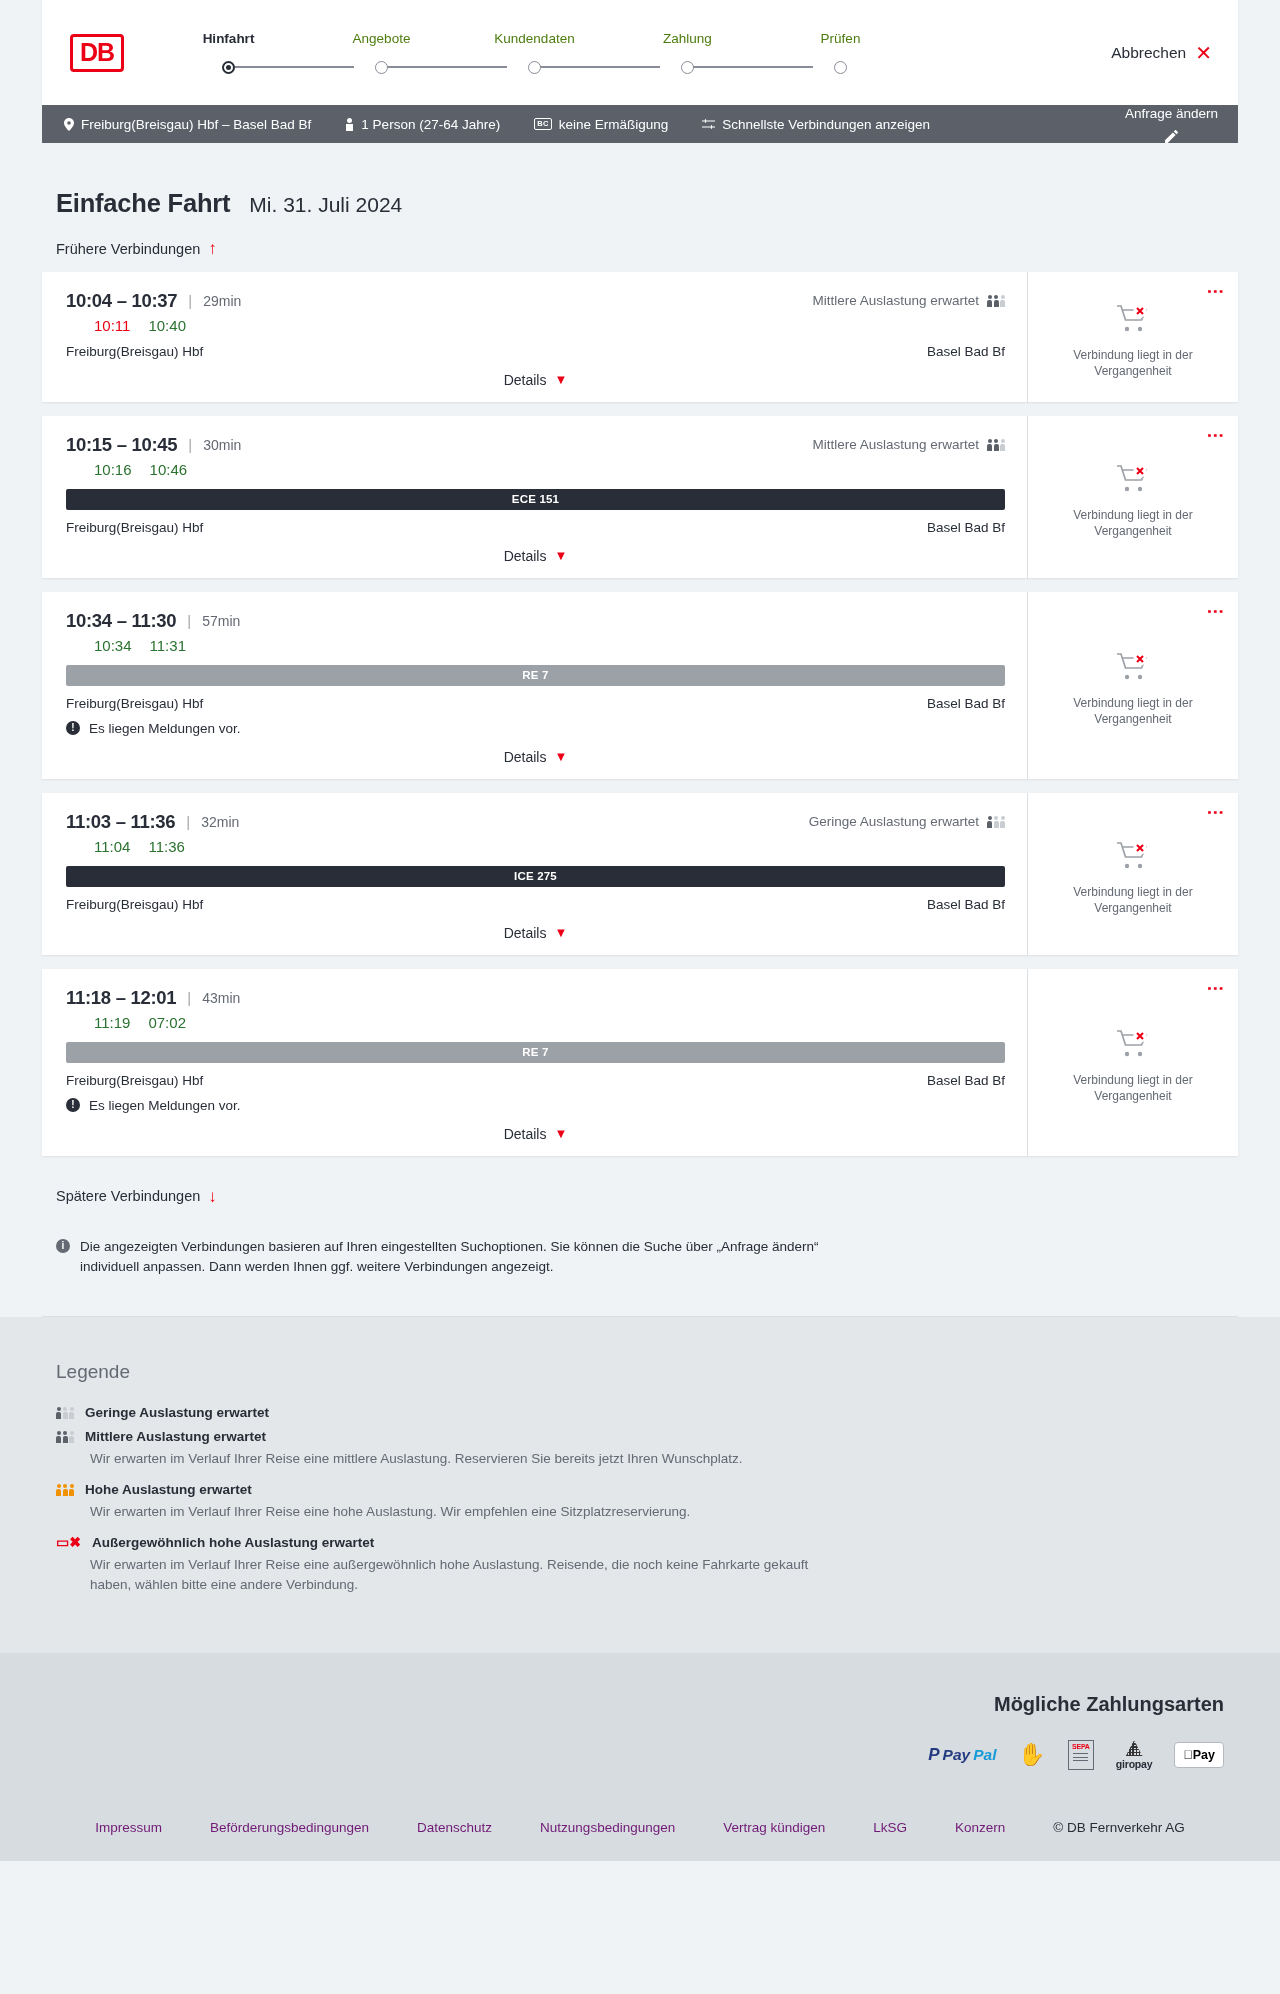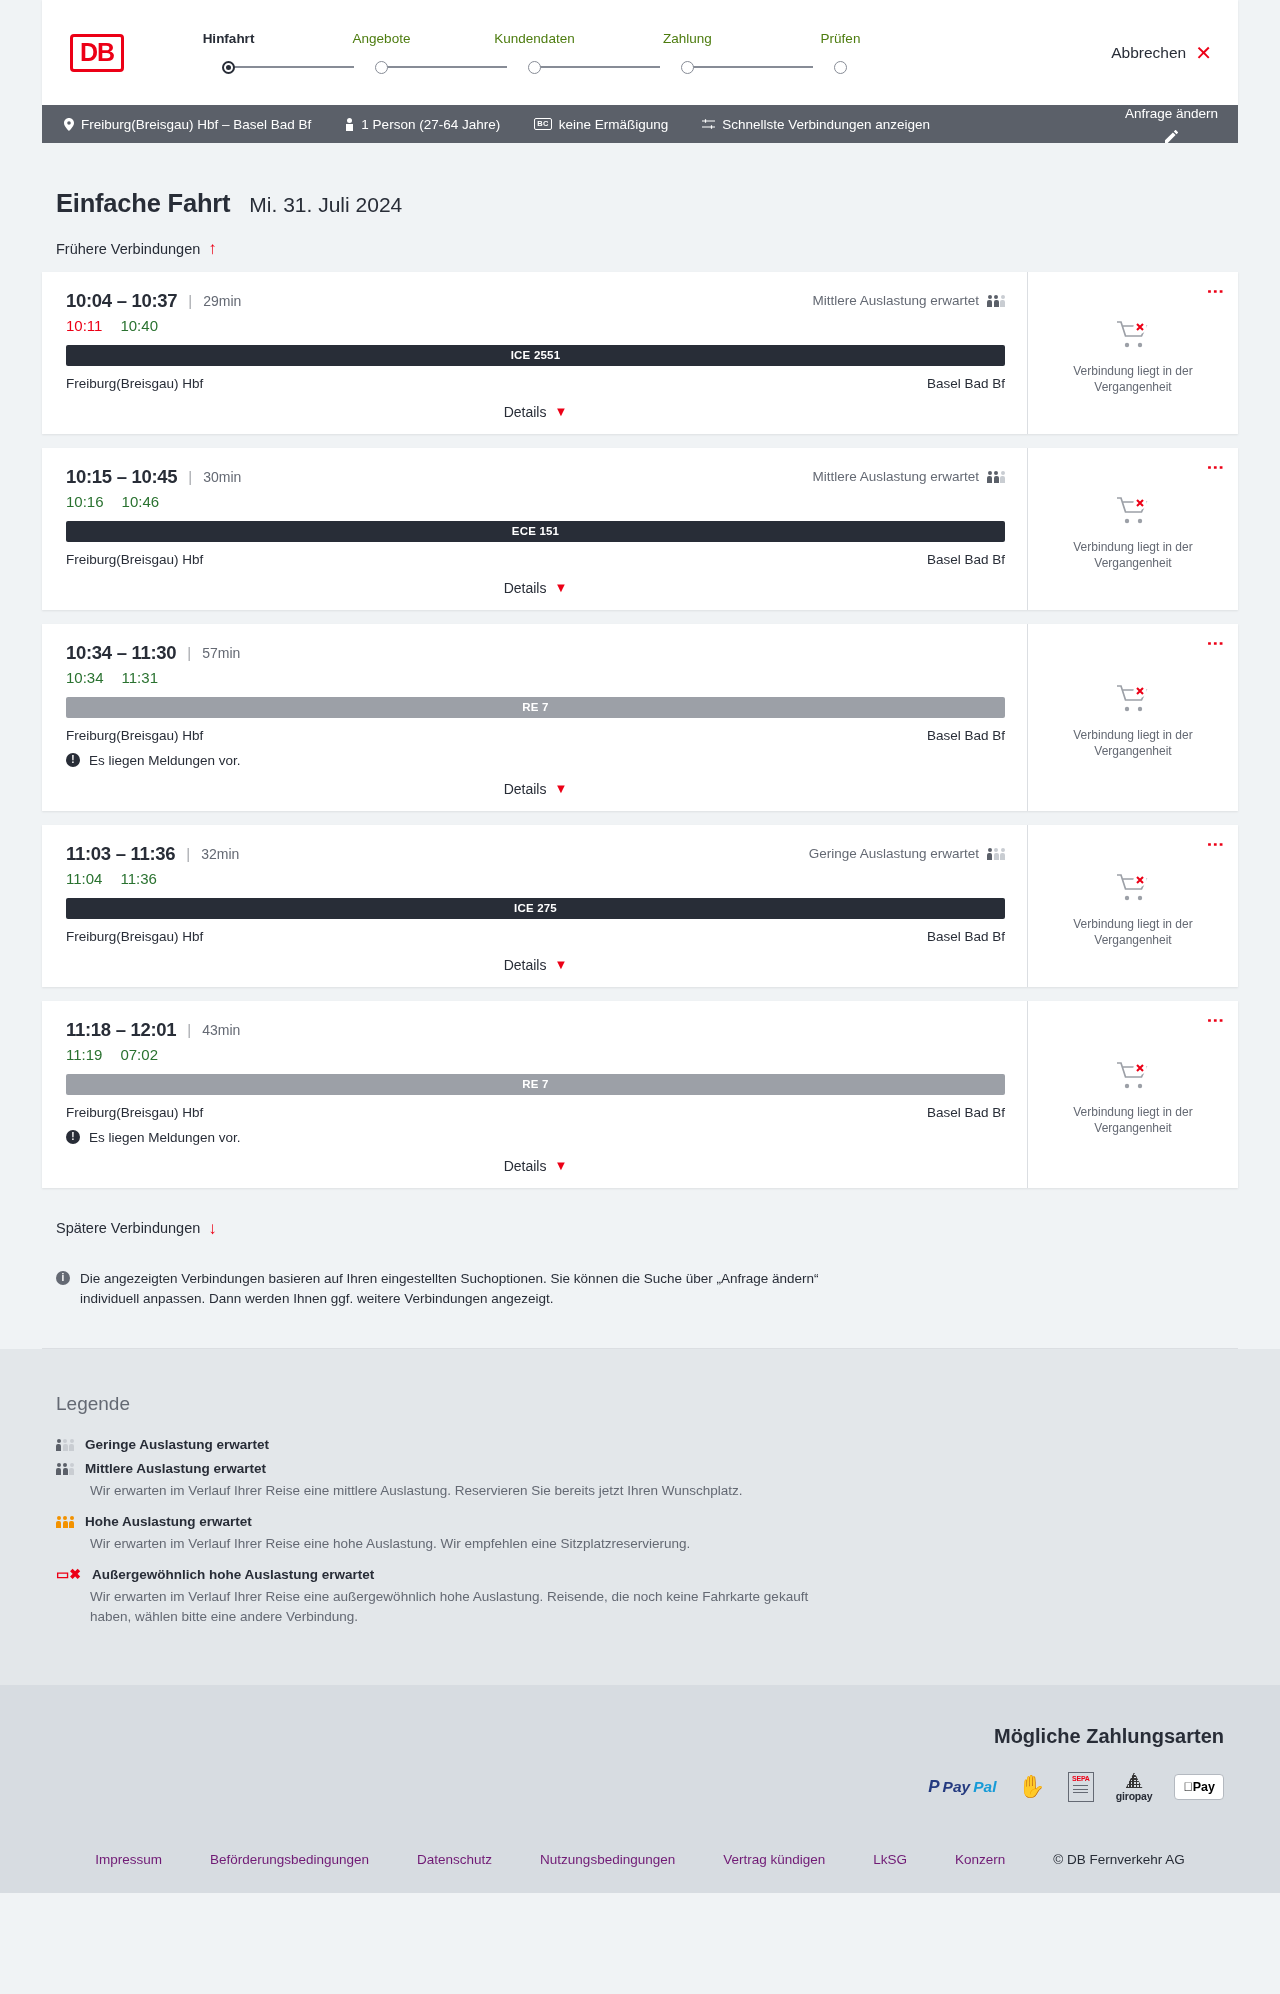--- a/index.html
+++ b/index.html
@@ -114,21 +114,21 @@
   .cart-msg { font-size: 12px; color: #646973; line-height: 1.33; margin-top: 10px; max-width: 140px; }
 
   .time-row { display: flex; align-items: center; }
   .time-main { font-size: 18.5px; font-weight: 800; letter-spacing: -.3px; }
   .time-sep { color: #a6a9ae; margin: 0 11px; font-size: 15px; }
   .time-dur { font-size: 14px; color: #646973; }
   .occupancy {
     margin-left: auto; font-size: 13.5px; color: #646973;
     display: flex; align-items: center; gap: 8px;
   }
-  .realtime { margin-top: 5px; font-size: 15px; display: flex; gap: 18px; }
+  .realtime { margin-top: 5px; font-size: 15px; display: flex; gap: 18px; margin-left: 28px; }
   .rt-green { color: #2a7230; }
   .rt-red { color: #ec0016; }
 
   .train-badge {
     margin-top: 11px; height: 21px; border-radius: 2px;
     display: flex; align-items: center; justify-content: center;
     color: #fff; font-size: 11.5px; font-weight: 700; letter-spacing: .2px;
   }
   .badge-ice { background: #282d37; }
   .badge-re { background: #9ca0a7; }
@@ -336,21 +336,20 @@
                     <i style="background:#c9cdd2"></i>
                     <b style="background:#c9cdd2"></b>
                   </span>
                 </span>
               </div>
       </div>
       <div class="realtime">
         <span class="rt-red">10:11</span>
         <span class="rt-green">10:40</span>
       </div>
-      <div class="train-badge badge-ice">ICE 2551</div>
       <div class="stations">
         <span>Freiburg(Breisgau) Hbf</span>
         <span>Basel Bad Bf</span>
       </div>
 
       <div class="details-row">
         <button class="details-btn">
           <span>Details</span>
           <span class="chev">▼</span>
         </button>

